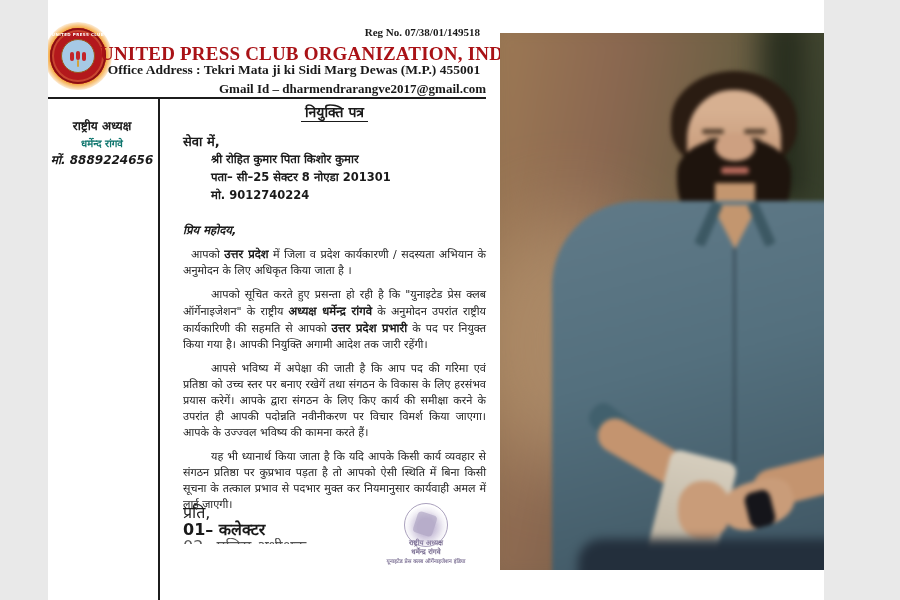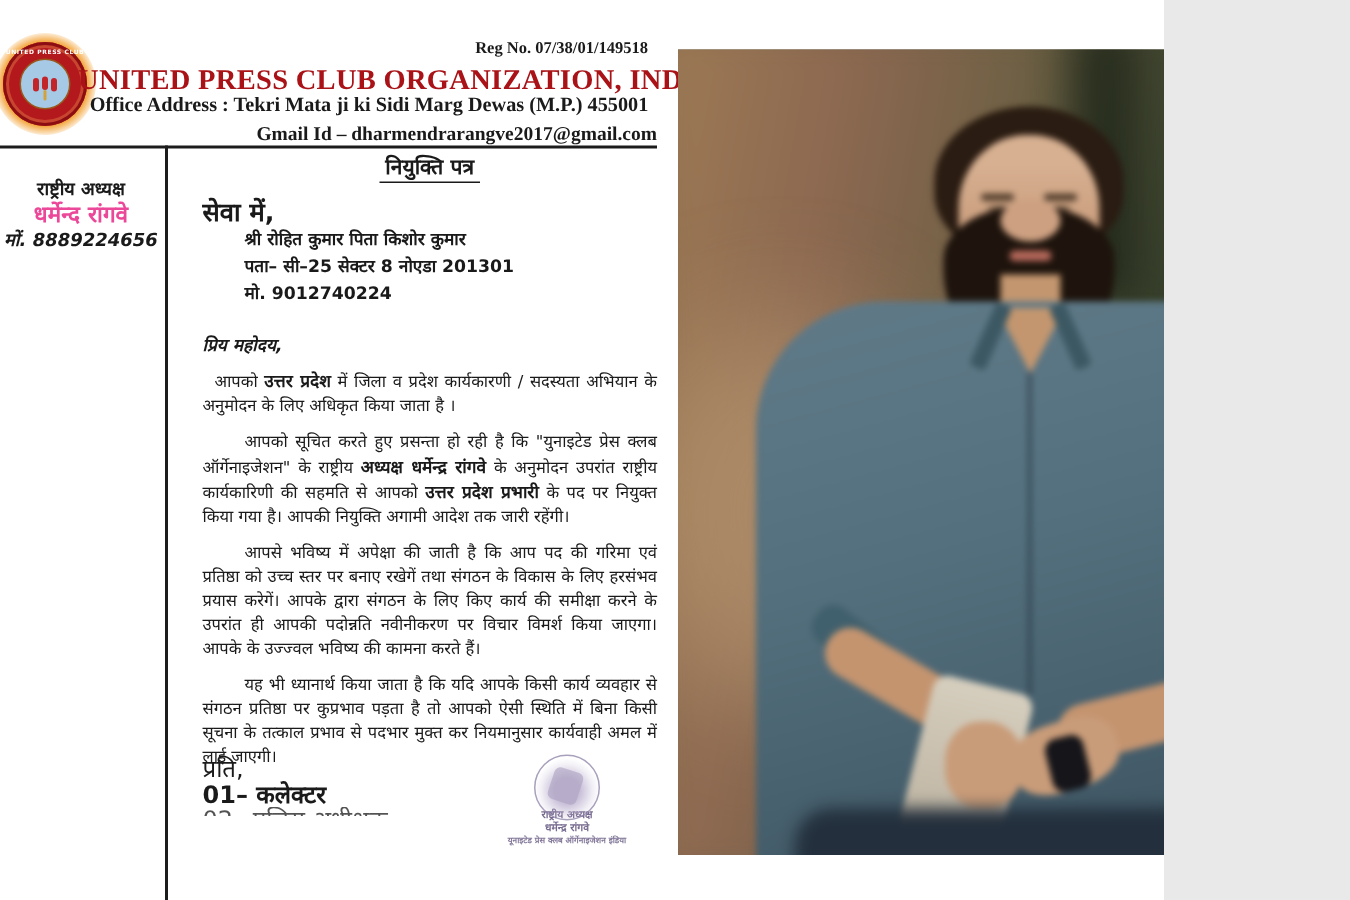--- a/index.html
+++ b/index.html
@@ -1,17 +1,17 @@
 <!DOCTYPE html>
 <html><head>
 <meta charset="utf-8">
 <style>
   html,body{margin:0;padding:0;background:#e9e9e9;}
   .canvas{position:relative;width:776px;height:600px;background:#ffffff;overflow:hidden;
-          font-family:"DejaVu Sans",sans-serif;color:#1a1a1a;}
+          font-family:"DejaVu Sans",sans-serif;color:#1a1a1a;margin-left:48px;}
 
   
   .logo{position:absolute;left:1px;top:27px;width:58px;height:58px;}
   .logo-glow{position:absolute;inset:-5px;border-radius:50%;
              background:radial-gradient(circle,#ffe49a 35%,#f3a53b 58%,rgba(243,165,59,0) 74%);}
   .logo-ring{position:absolute;inset:1px;border-radius:50%;background:#b3181c;
              box-shadow:inset 0 0 0 2px #8d0e12, inset 0 0 0 4px #c8452f;}
   .logo-ring-text{position:absolute;left:0;right:0;top:4px;text-align:center;
                   font-size:4px;font-weight:bold;color:#ffffff;letter-spacing:.4px;}
   .logo-inner{position:absolute;inset:12px;border-radius:50%;background:#a6c9e5;
@@ -27,29 +27,29 @@
   .office-address{position:absolute;left:52px;top:62px;width:388px;text-align:center;
             font-family:"Liberation Serif",serif;font-weight:bold;font-size:13.5px;white-space:nowrap;}
   .gmail{position:absolute;left:0;top:81px;width:438px;text-align:right;
             font-family:"Liberation Serif",serif;font-weight:bold;font-size:13px;}
   .head-rule{position:absolute;left:0;top:97px;width:438px;height:2px;background:#1c1c1c;}
   .v-rule{position:absolute;left:110px;top:97px;width:2px;height:503px;background:#1c1c1c;}
 
   
   .side{position:absolute;left:0;top:118px;width:108px;text-align:center;line-height:17px;}
   .side .role{font-weight:bold;font-size:12px;}
-  .side .name{font-weight:bold;font-size:15px;color:#ec4899;}
+  .side .name{font-weight:bold;font-size:10px;color:#0f766e;}
   .side .mobile{font-weight:bold;font-style:italic;font-size:12px;}
 
   
   .body-col{position:absolute;left:135px;top:104px;width:303px;font-size:11px;line-height:16px;}
   .title-wrap{text-align:center;margin-bottom:12px;}
   .title{display:inline-block;font-size:14px;font-weight:bold;
          border-bottom:1.5px solid #1a1a1a;padding:0 4px 1px;}
-  .to-label{font-size:17px;font-weight:600;}
+  .to-label{font-size:13px;font-weight:600;}
   .recipient{margin-left:28px;font-weight:600;font-size:11.5px;line-height:18px;}
   .greeting{font-weight:bold;font-size:11.5px;margin-top:18px;font-style:italic;}
   .para{margin:8px 0 0;text-align:justify;text-indent:28px;}
   .para.small-indent{text-indent:8px;}
   .para b{font-size:11.5px;}
 
   .footer{position:absolute;left:135px;top:504px;width:170px;font-size:16px;line-height:17px;}
   .footer .copy1{font-weight:600;}
   .copy2-clip{height:6px;overflow:hidden;opacity:.75;}
 

